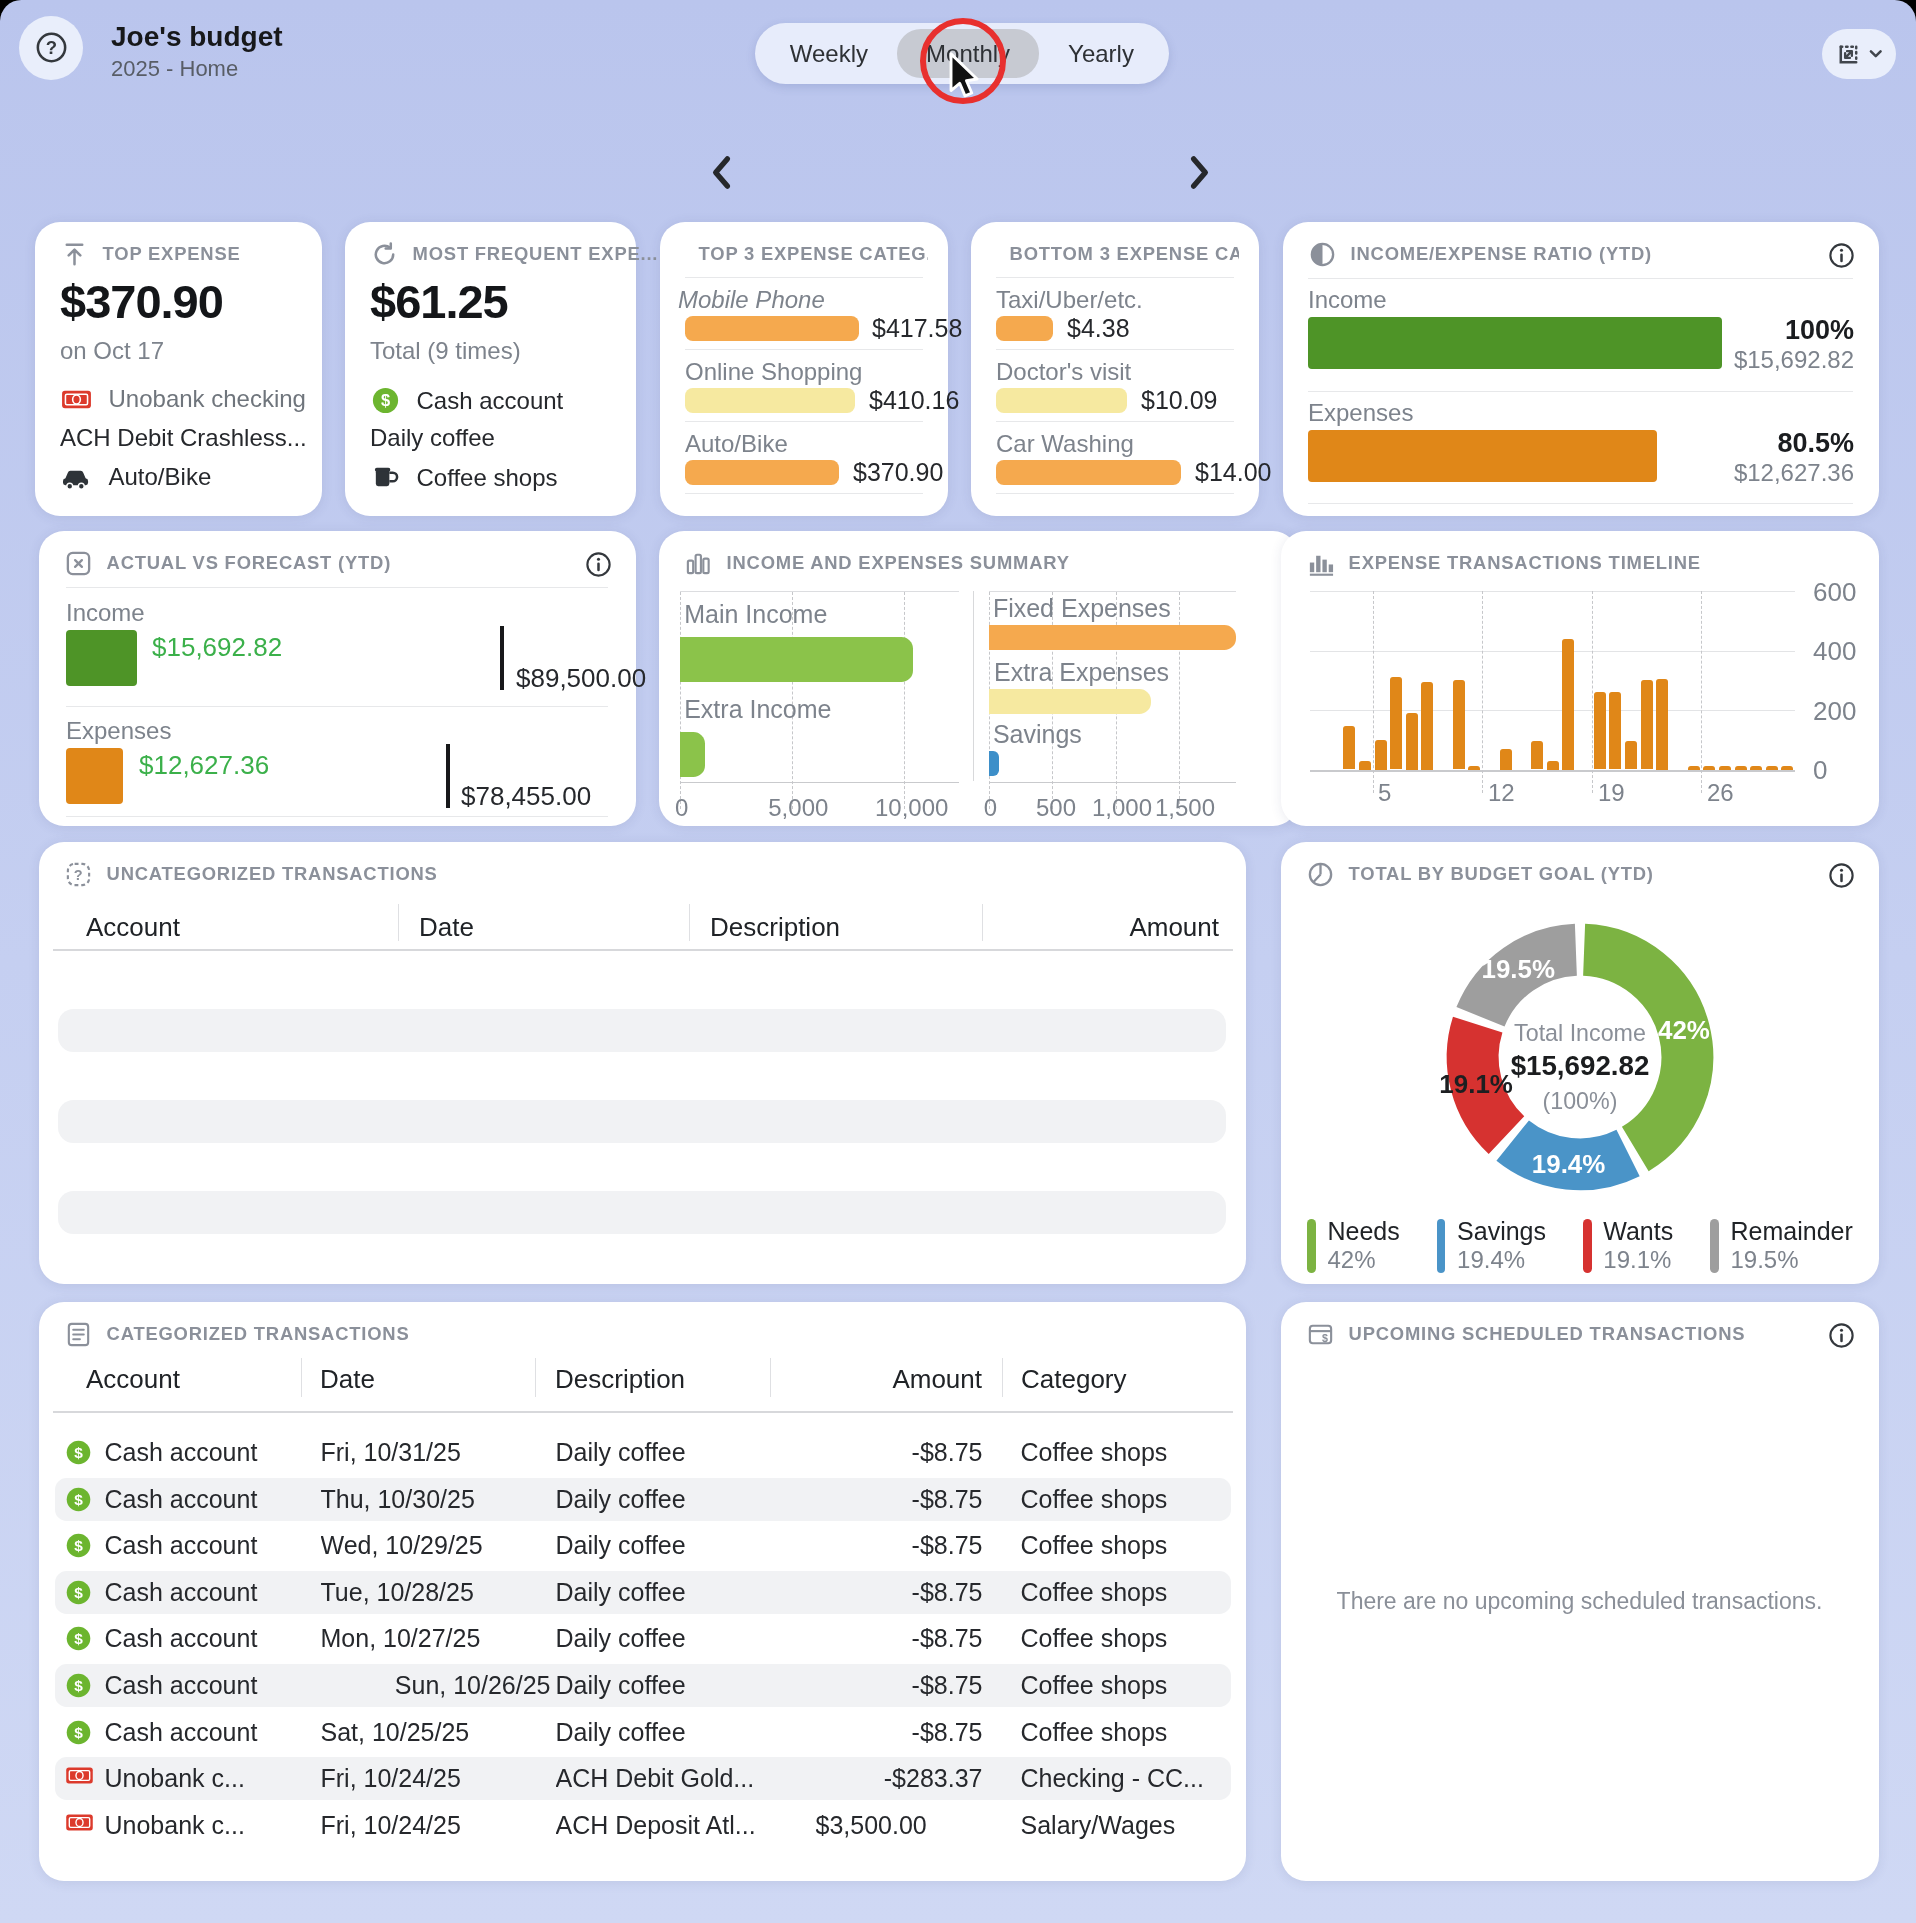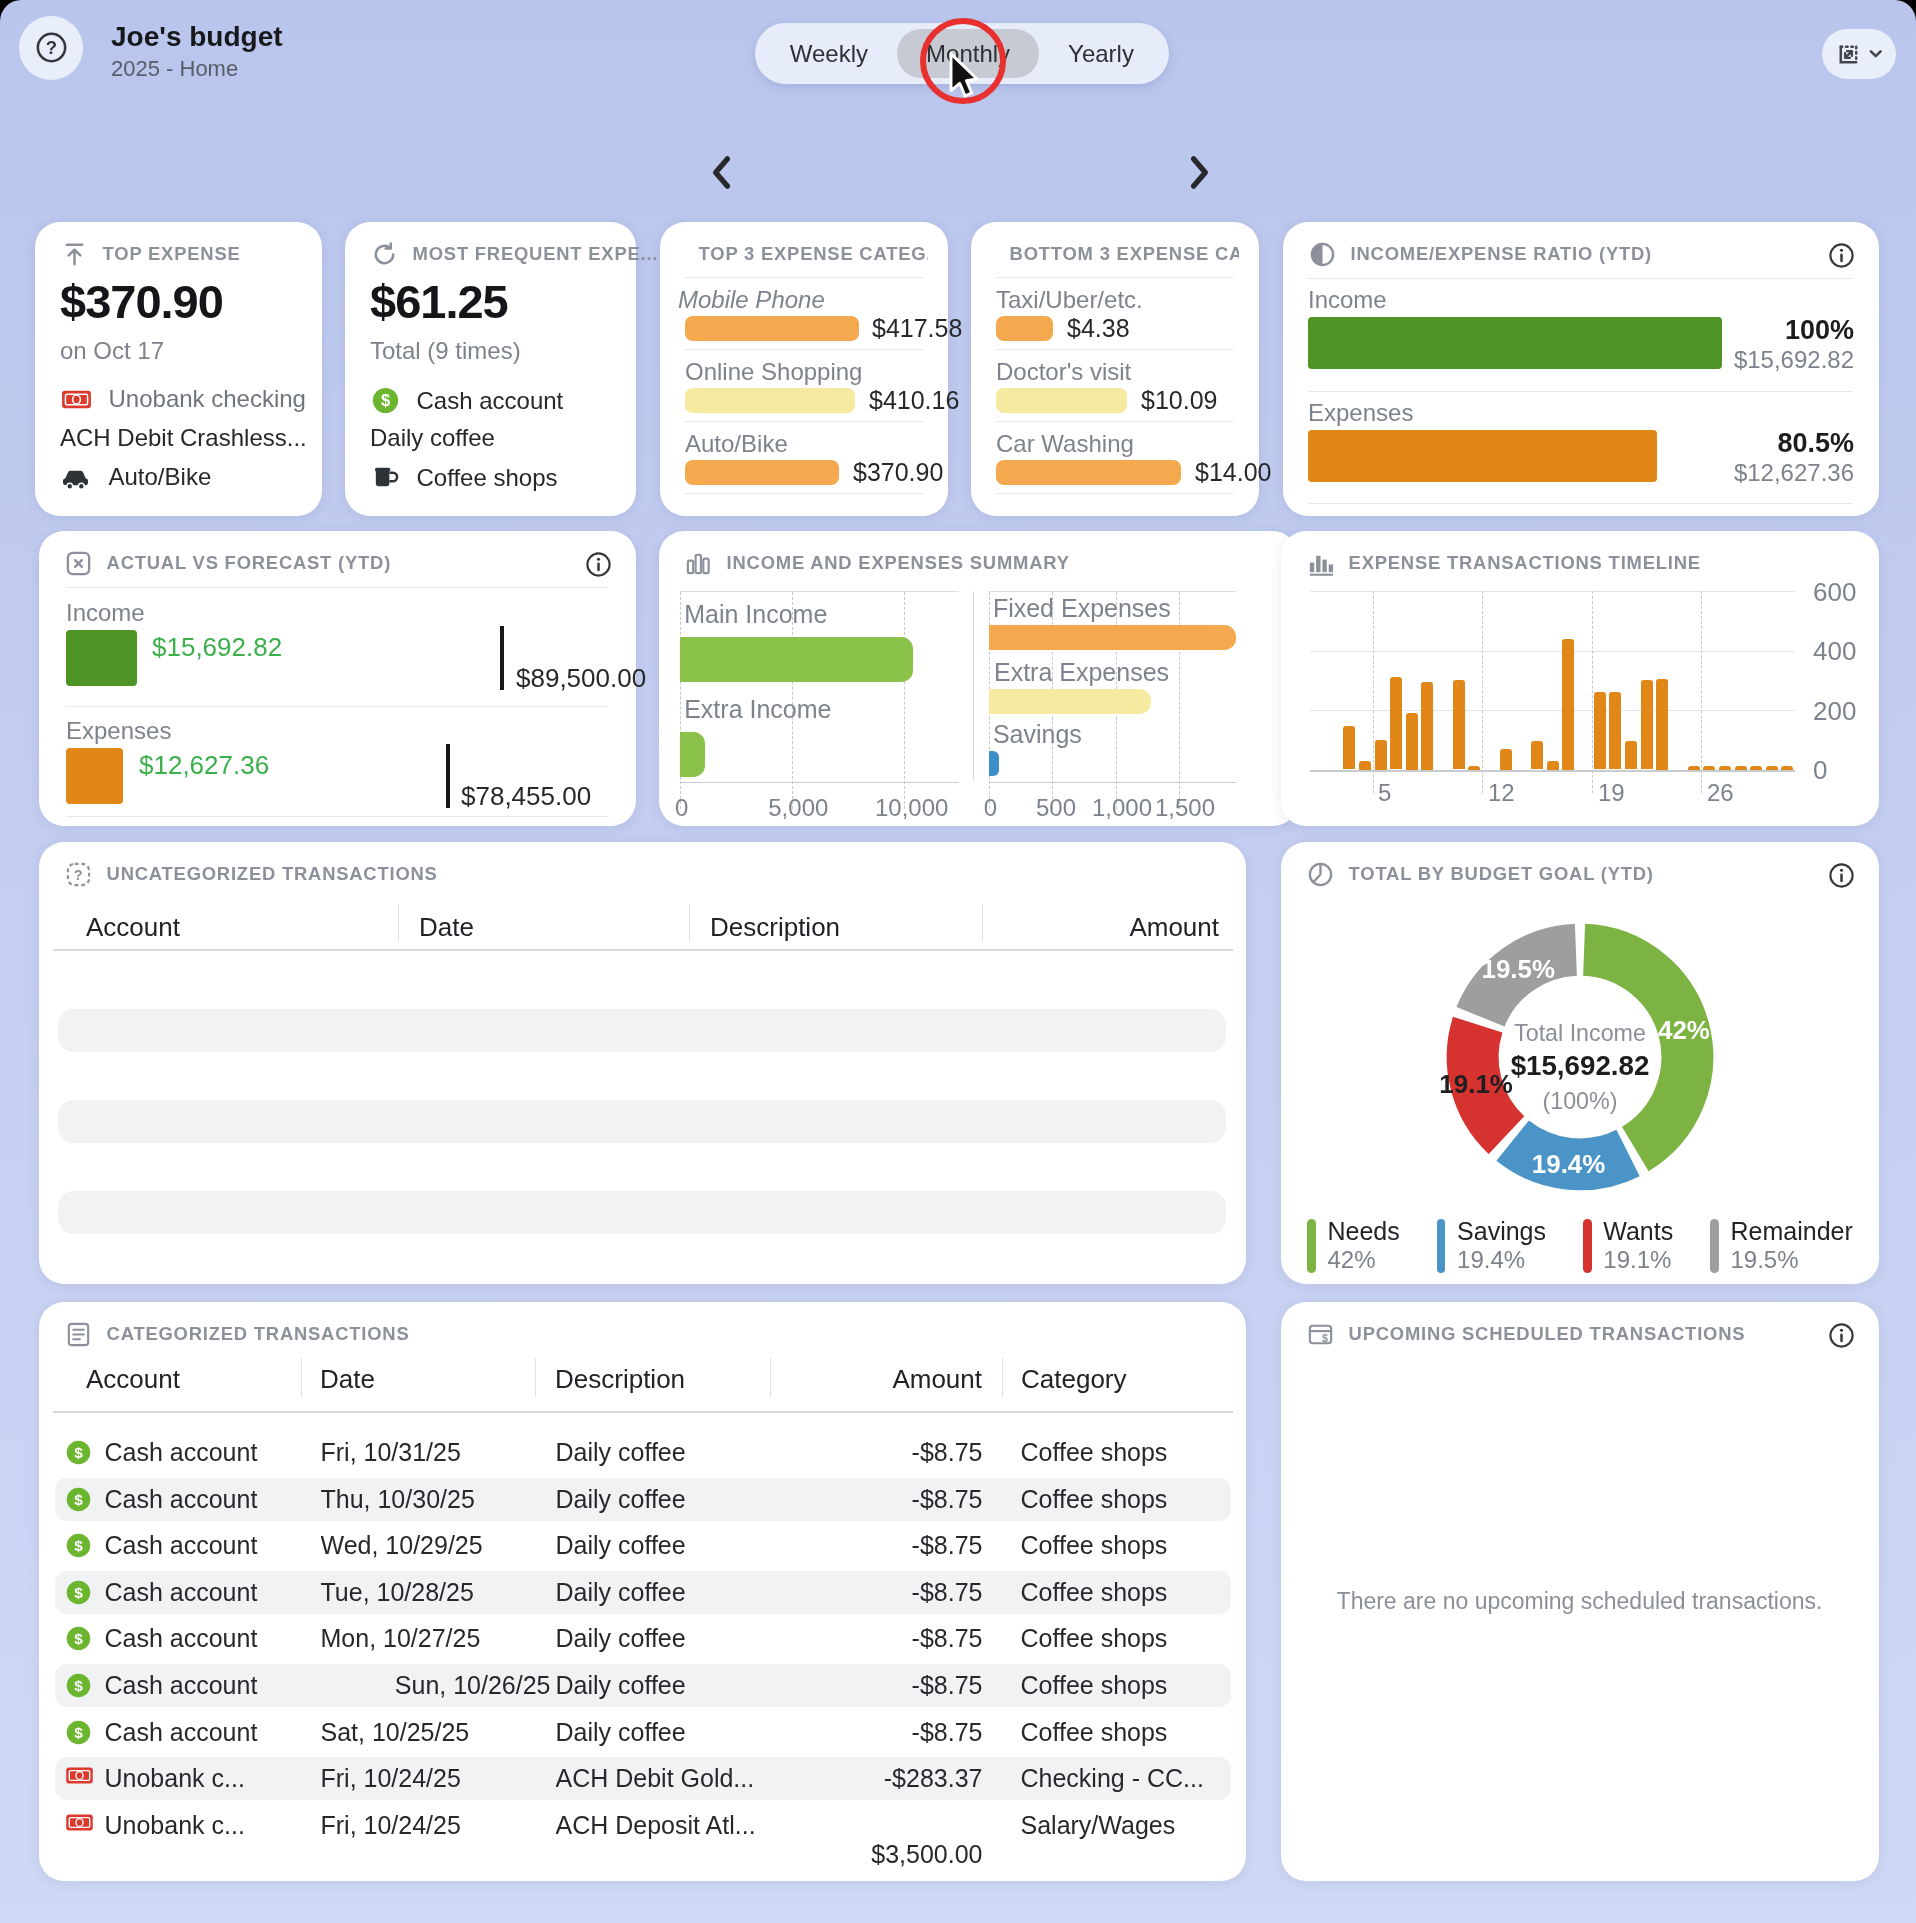--- a/index.html
+++ b/index.html
@@ -540,21 +540,21 @@
         </div>
         <div style="position: absolute; left: 15.5px; top: 502px; width: 1176px; height: 43px; background: transparent; border-radius: 11.6px;">
           <div style="position: absolute; left: 9.7px; top: 6.8px; width: 31px; height: 29px;"><svg width="31" height="23" viewBox="0 0 34 26">
               <rect x="2" y="4" width="30" height="18" rx="3" fill="#dc3a2c"></rect>
               <rect x="5.5" y="7.5" width="23" height="11" rx="1.5" fill="none" stroke="#fff" stroke-width="1.6"></rect>
               <ellipse cx="17" cy="13" rx="4" ry="4.6" fill="none" stroke="#fff" stroke-width="1.6"></ellipse>
             </svg></div>
           <div class="trow-cell" style="left: 50px; width: 194px;">Unobank c...</div>
           <div class="trow-cell" style="left: 266px; width: 223px;">Fri, 10/24/25</div>
           <div class="trow-cell" style="left: 501px; width: 252px;">ACH Deposit Atl...</div>
-          <div class="trow-cell" style="left: 761px; width: 167px; text-align: right; margin-top: 29px;">$3,500.00</div>
+          <div class="trow-cell" style="left: 761px; width: 167px; text-align: left;">$3,500.00</div>
           <div class="trow-cell" style="left: 966px; width: 210px;">Salary/Wages</div>
         </div>
         <div style="position: absolute; left: 15.5px; top: 548px; width: 1176px; height: 43px; background: rgb(241, 242, 244); border-radius: 11.6px; margin-top: 48px;">
           <div style="position: absolute; left: 9.7px; top: 6.8px; width: 31px; height: 29px;"><svg width="31" height="23" viewBox="0 0 34 26">
               <rect x="2" y="4" width="30" height="18" rx="3" fill="#f2c95e"></rect>
               <rect x="5" y="16" width="11" height="3" rx="1.5" fill="#fff"></rect>
               <rect x="5" y="8" width="24" height="3" fill="#e4b23c"></rect>
             </svg></div>
           <div class="trow-cell" style="left: 50px; width: 194px;">Golden cre...</div>
           <div class="trow-cell" style="left: 266px; width: 223px;">Thu, 10/23/25</div>

